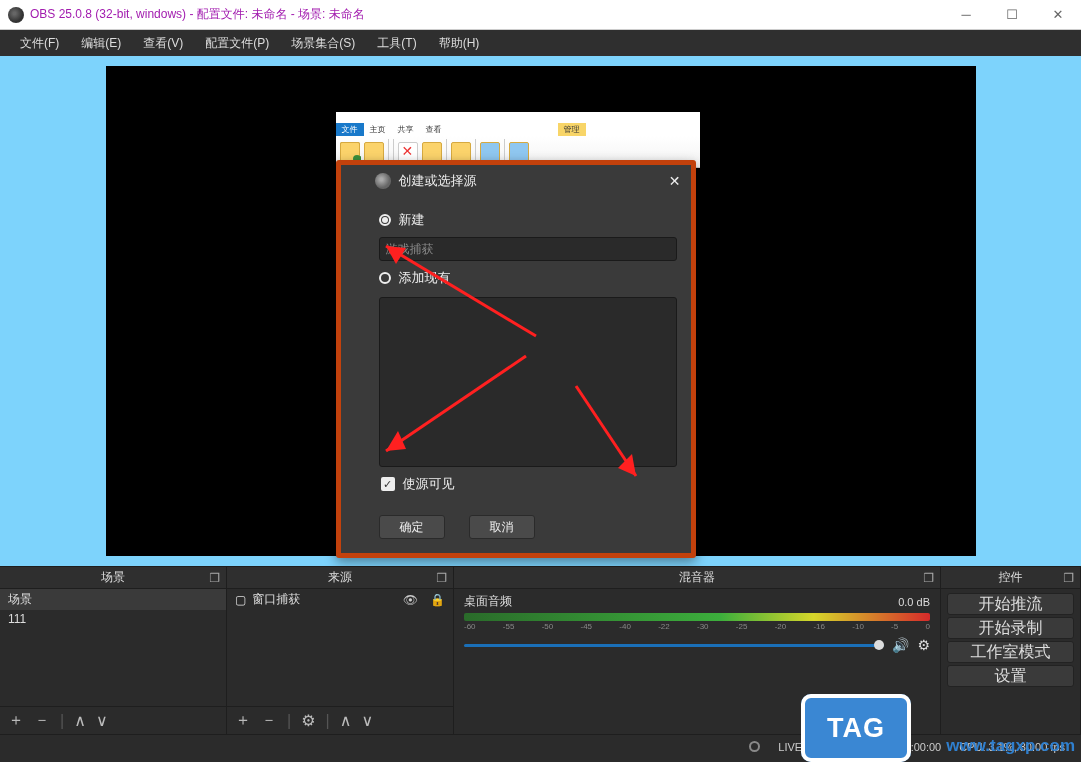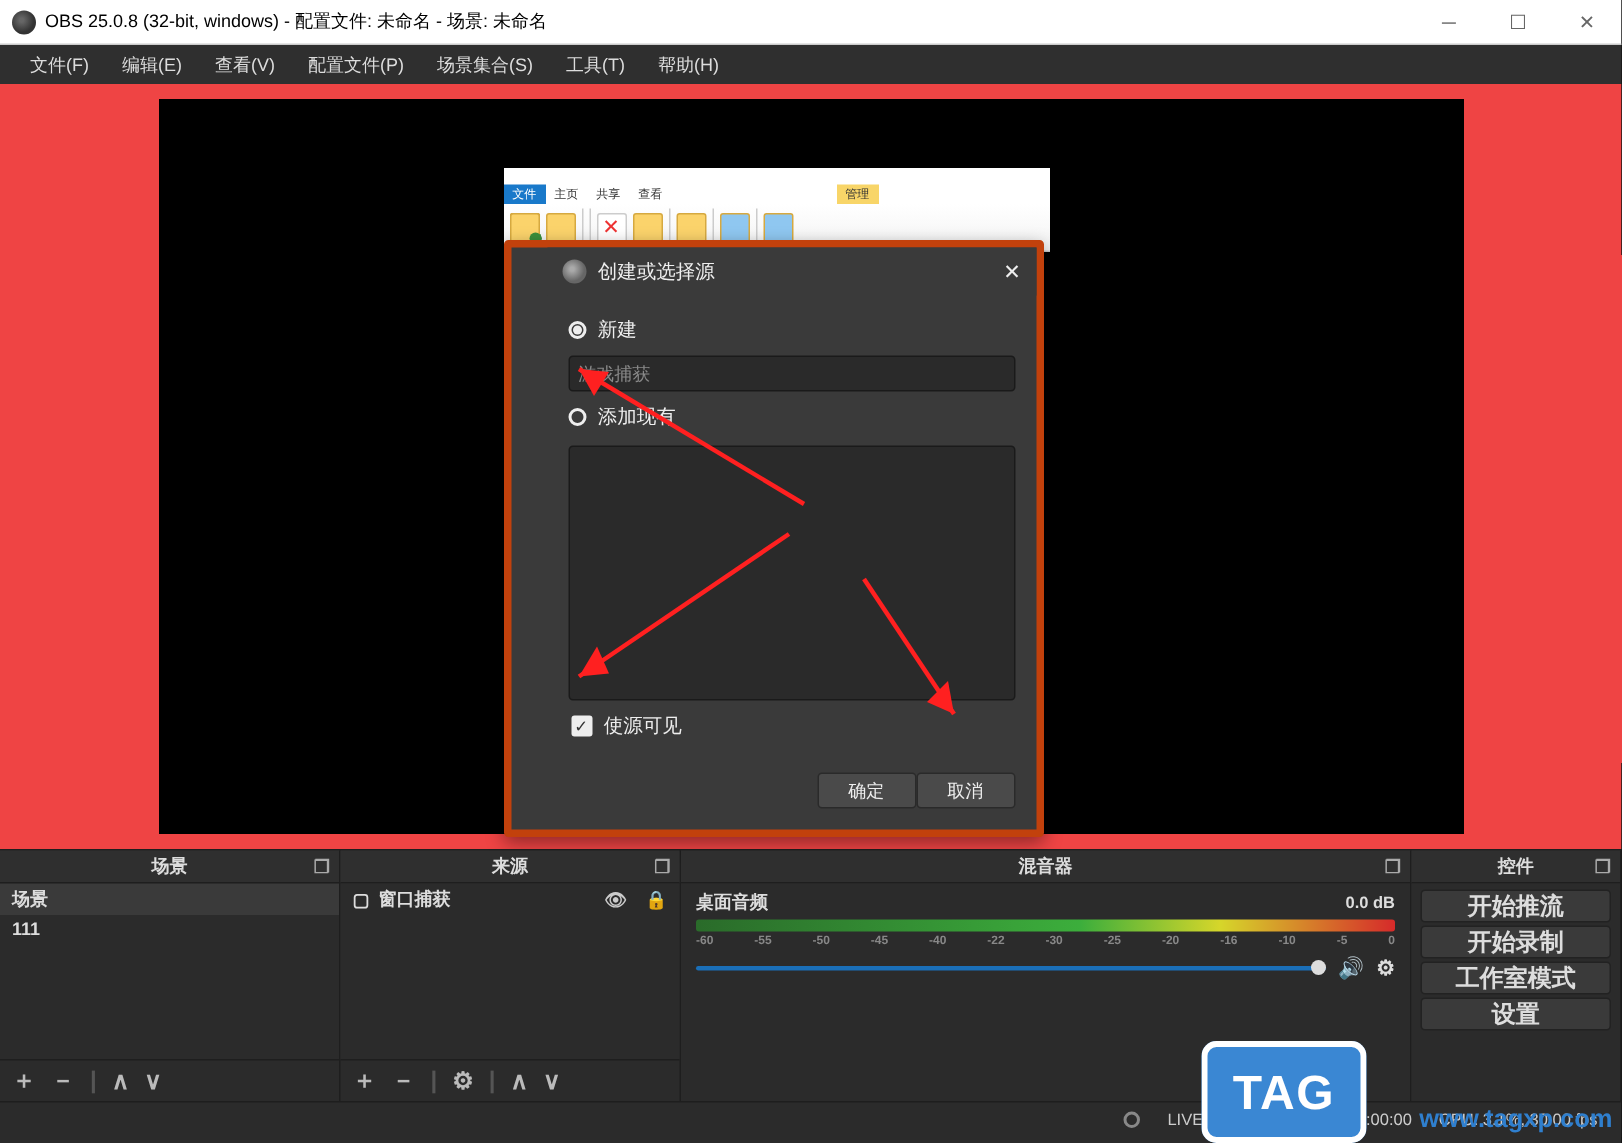--- a/index.html
+++ b/index.html
@@ -1,27 +1,27 @@
 <!DOCTYPE html>
 <html><head>
 <meta charset="utf-8">
 <style>
 * { margin: 0; padding: 0; box-sizing: border-box; font-family: "Microsoft YaHei", Arial, sans-serif; }
 body { background: #2b2b2b; width: 1081px; height: 762px; overflow: hidden; user-select: none; }
 
 .titlebar { height: 30px; background: #fff; display: flex; align-items: center; padding-left: 8px; border-bottom: 1px solid #ccc; }
 .titlebar .obs-logo { width: 16px; height: 16px; background: radial-gradient(circle at 40% 40%, #666 10%, #333 60%); border-radius: 50%; margin-right: 6px; }
-.titlebar .title-text { font-size: 12px; color: #000000; }
+.titlebar .title-text { font-size: 12px; color: #a21caf; }
 .winctrl { margin-left: auto; display: flex; }
 .winctrl div { width: 46px; height: 30px; display: flex; align-items: center; justify-content: center; color: #666; font-size: 13px; }
 
 .menubar { height: 26px; background: #2f2f2f; display: flex; align-items: center; padding-left: 10px; gap: 2px; }
 .menubar span { color: #ddd; font-size: 12px; padding: 3px 10px; }
 
-.preview-area { height: 510px; background: #ef4444; display: flex; align-items: center; justify-content: center; position: relative; }
+.preview-area { height: 510px; background: #7dd3fc; display: flex; align-items: center; justify-content: center; position: relative; }
 .preview-canvas { width: 870px; height: 490px; background: #000; position: relative; }
 
 .ribbon-window { position:absolute; top:46px; left:230px; width:364px; background:#fff; }
 .ribbon-title { height:10px; background:#fff; display:flex; align-items:center; }
 .ribbon-tabs { height:14px; display:flex; align-items:flex-end; font-size:8px; }
 .ribbon-tab { padding:1px 6px; color:#333; }
 .ribbon-tab.blue { background:#1979ca; color:#fff; }
 .ribbon-tab.yellow { background:#f8d568; position:relative; left:110px; }
 .ribbon-tools { height:32px; background:linear-gradient(#fff,#f3f3f3); border-bottom:1px solid #ccc; display:flex; align-items:center; padding:0 4px; gap:4px; overflow:hidden; }
 .ribbon-icon { width:20px; height:20px; background:#fbd36b; border:1px solid #d6a940; border-radius:2px; position:relative; }
@@ -37,28 +37,28 @@
 .dialog-title span { color:#eee; font-size:13px; }
 .dialog-title .close-x { margin-left:auto; color:#eee; font-size:14px; cursor:pointer; }
 .dialog-body { padding:10px 14px; }
 .radio-row { display:flex; align-items:center; gap:8px; color:#eee; font-size:13px; padding:4px 0; }
 .radio { width:12px; height:12px; border:2px solid #eee; border-radius:50%; display:inline-block; position:relative; }
 .radio.selected::after{content:""; width:6px; height:6px; background:#eee; border-radius:50%; position:absolute; top:1px; left:1px;}
 .dialog-input { width:100%; height:24px; background:#2a2a2a; border:1px solid #1a1a1a; border-radius:3px; color:#888; font-size:12px; padding:0 6px; margin:4px 0; }
 .dialog-list { width:100%; height:170px; background:#2a2a2a; border:1px solid #1a1a1a; border-radius:3px; margin-top:6px; }
 .check-row { display:flex; align-items:center; gap:8px; padding:8px 2px 12px; }
 .checkbox { width:14px; height:14px; background:#eee; border-radius:2px; display:flex; align-items:center; justify-content:center; color:#333; font-size:11px; }
-.dialog-buttons { display:flex; justify-content:flex-end; gap:0; padding:0 14px 14px; }
+.dialog-buttons { display:flex; gap:24px; padding:0 14px 14px; }
 .dlg-btn { width:66px; height:24px; background:#4a4a4a; border:1px solid #2a2a2a; border-radius:3px; color:#eee; font-size:12px; display:flex; align-items:center; justify-content:center; }
 
 .arrow { position:absolute; pointer-events:none; }
 .arrow-line { stroke:#ff2020; stroke-width:3; fill:none; }
 .arrow-head { fill:#ff2020; }
 
-.panels { height:168px; display:flex; background:#2b2b2b; border-top:1px solid #1e1e1e;font-weight:bold; }
+.panels { height:168px; display:flex; background:#2b2b2b; border-top:1px solid #1e1e1e; }
 .panel { border-right:1px solid #1e1e1e; display:flex; flex-direction:column; }
 .panel-header { height:22px; background:#2f2f2f; display:flex; align-items:center; justify-content:center; position:relative; color:#ddd; font-size:12px; border-bottom:1px solid #1e1e1e; }
 .panel-header .dock-icon { position:absolute; right:6px; top:4px; color:#aaa; font-size:12px; }
 .panel-body { flex:1; background:#2b2b2b; position:relative; overflow:hidden; }
 .scene-item { color:#ddd; font-size:12px; padding:2px 8px; }
 .scene-item.sel { background:#3a3a3a; }
 .src-item { display:flex; align-items:center; gap:6px; color:#ddd; font-size:12px; padding:2px 8px; }
 .src-item .eye { margin-left:auto; color:#ccc; }
 .src-item .lock { color:#777; margin-left:6px; }
 .panel-toolbar { height:28px; display:flex; align-items:center; gap:10px; padding:0 8px; color:#bbb; font-size:16px; border-top:1px solid #1e1e1e; }
@@ -74,21 +74,21 @@
 .vol-slider::after { content:""; position:absolute; right:0; top:-4px; width:10px; height:10px; background:#ddd; border-radius:50%; }
 .spk-icon { color:#ddd; font-size:14px; }
 .gear-icon { color:#ddd; font-size:14px; }
 
 .controls { width:140px; }
 .ctrl-btn { height:22px; margin:2px 6px; background:#3a3a3a; border:1px solid #222; border-radius:3px; color:#ddd; font-size:16px; display:flex; align-items:center; justify-content:center; }
 
 .statusbar { height:24px; background:#2b2b2b; border-top:1px solid #1e1e1e; display:flex; align-items:center; justify-content:flex-end; padding-right:16px; gap:18px; color:#ccc; font-size:11px; }
 .statusbar .pill{width:11px;height:11px;border:2px solid #888;border-radius:50%;}
 
-.watermark-tag { position:absolute; right:170px; bottom:0px; width:110px; height:68px; background:#3a87d3; border-radius:10px; display:flex; align-items:center; justify-content:center; color:#fff; font-weight:bold; font-size:32px; font-family:Arial; letter-spacing:1px; box-shadow:0 0 0 4px #fff inset; }
+.watermark-tag { position:absolute; right:170px; bottom:0px; width:110px; height:68px; background:#3a87d3; border-radius:10px; display:flex; align-items:center; justify-content:center; color:#fff; font-weight:bold; font-size:27px; font-family:Arial; letter-spacing:1px; box-shadow:0 0 0 4px #fff inset; }
 .watermark-text { position:absolute; right:6px; bottom:6px; text-align:left; }
 .watermark-text .l1 { color:#ff3a2f; font-size:26px; font-weight:bold; letter-spacing:1px; }
 .watermark-text .l2 { color:#2f7fce; font-size:17px; font-weight:bold; }
 </style>
 </head>
 <body>
 
 <div class="titlebar">
   <div class="obs-logo"></div>
   <span class="title-text">OBS 25.0.8 (32-bit, windows) - 配置文件: 未命名 - 场景: 未命名</span>

